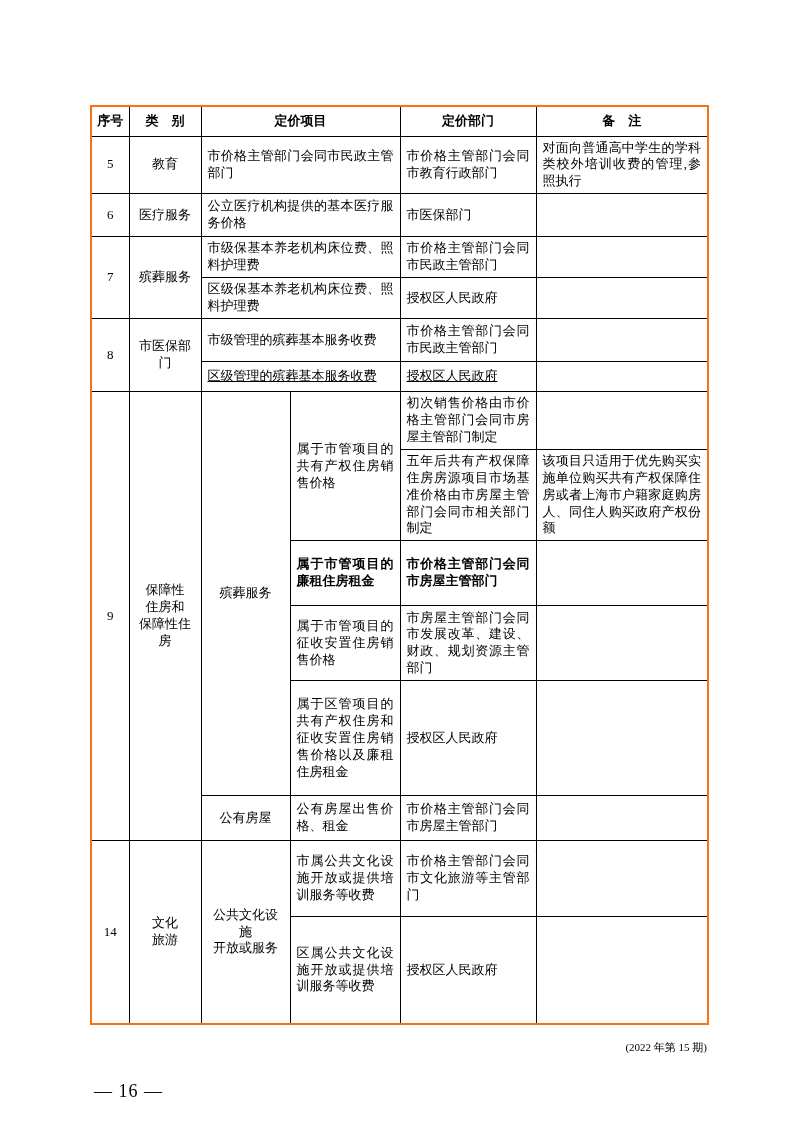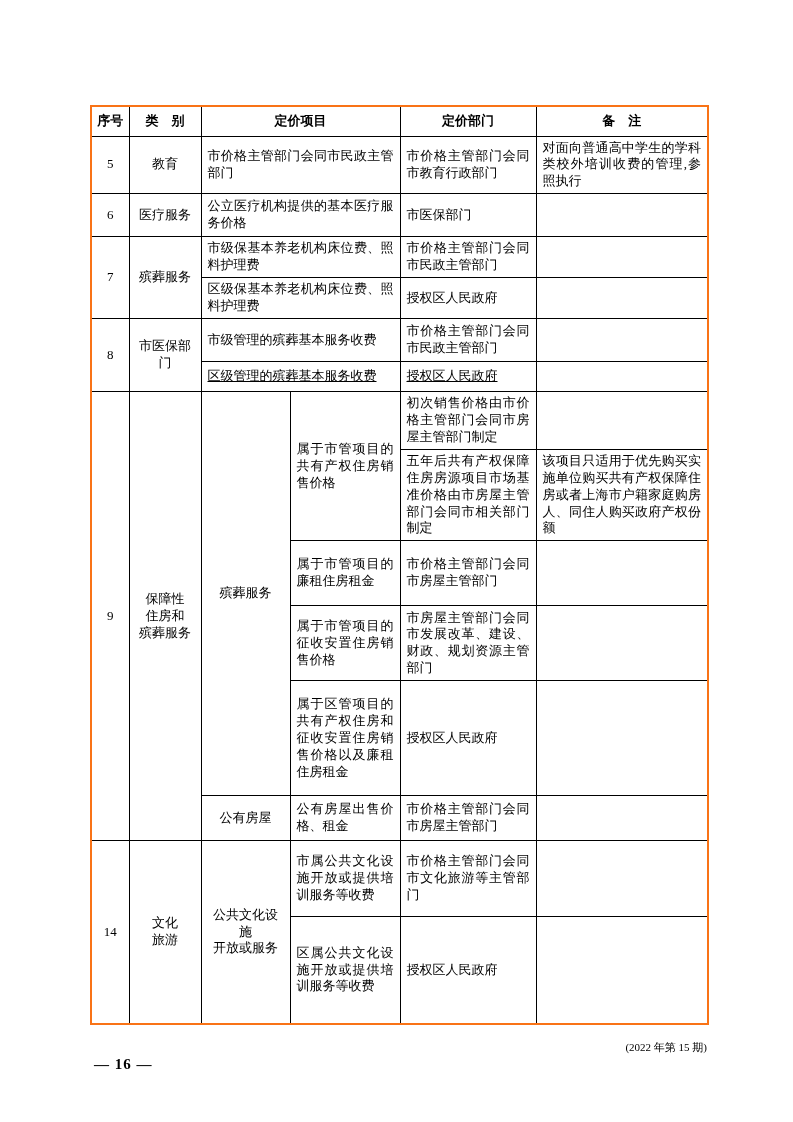--- a/index.html
+++ b/index.html
@@ -38,30 +38,30 @@
 
   .rh-hdr { height: 30px; }
   .rh-r5  { height: 57px; }
   .rh-r6  { height: 43px; }
   .rh-r7a { height: 41px; }
   .rh-r7b { height: 41px; }
   .rh-r8a { height: 43px; }
   .rh-r8b { height: 30px; text-decoration: underline; }
   .rh-r9a { height: 54px; }
   .rh-r9b { height: 90px; }
-  .rh-r9c { height: 65px; }
+  .rh-r9c { height: 65px; font-weight: bold; }
   .rh-r9d { height: 75px; margin-top: 17px; }
   .rh-r9e { height: 115px; }
   .rh-r9f { height: 45px; }
   .rh-r10a { height: 76px; }
   .rh-r10b { height: 107px; }
 
   .footer-pageno {
-    position: absolute; left: 94px; top: 1056px;
-    font-size: 15px; letter-spacing: 1px; font-weight: bold;
+    position: absolute; left: 94px; top: 1081px;
+    font-size: 18px; letter-spacing: 1px;
   }
   .footer-issue {
     position: absolute; left: 90px; top: 1040px; width: 617px;
     text-align: right; font-size: 11px;
   }
 </style>
 </head>
 <body>
 
 <div class="page">
@@ -124,21 +124,21 @@
     <tr class="rh-r8b">
       <td colspan="2" class="c-just">区级管理的殡葬基本服务收费</td>
       <td class="c-just">授权区人民政府</td>
       <td class="c-just pad-narrow"></td>
     </tr>
 
     <tr class="rh-r9a">
       <td class="c-center" rowspan="6">9</td>
       <td class="c-center pre" rowspan="6">保障性
 住房和
-殡葬服务</td>
+保障性住房</td>
       <td class="c-center" rowspan="5">殡葬服务</td>
       <td class="c-just pad-narrow" rowspan="2">属于市管项目的共有产权住房销售价格</td>
       <td class="c-just">初次销售价格由市价格主管部门会同市房屋主管部门制定</td>
       <td class="c-just pad-narrow"></td>
     </tr>
     <tr class="rh-r9b">
       <td class="c-just">五年后共有产权保障住房房源项目市场基准价格由市房屋主管部门会同市相关部门制定</td>
       <td class="c-just pad-narrow">该项目只适用于优先购买实施单位购买共有产权保障住房或者上海市户籍家庭购房人、同住人购买政府产权份额</td>
     </tr>
     <tr class="rh-r9c">

